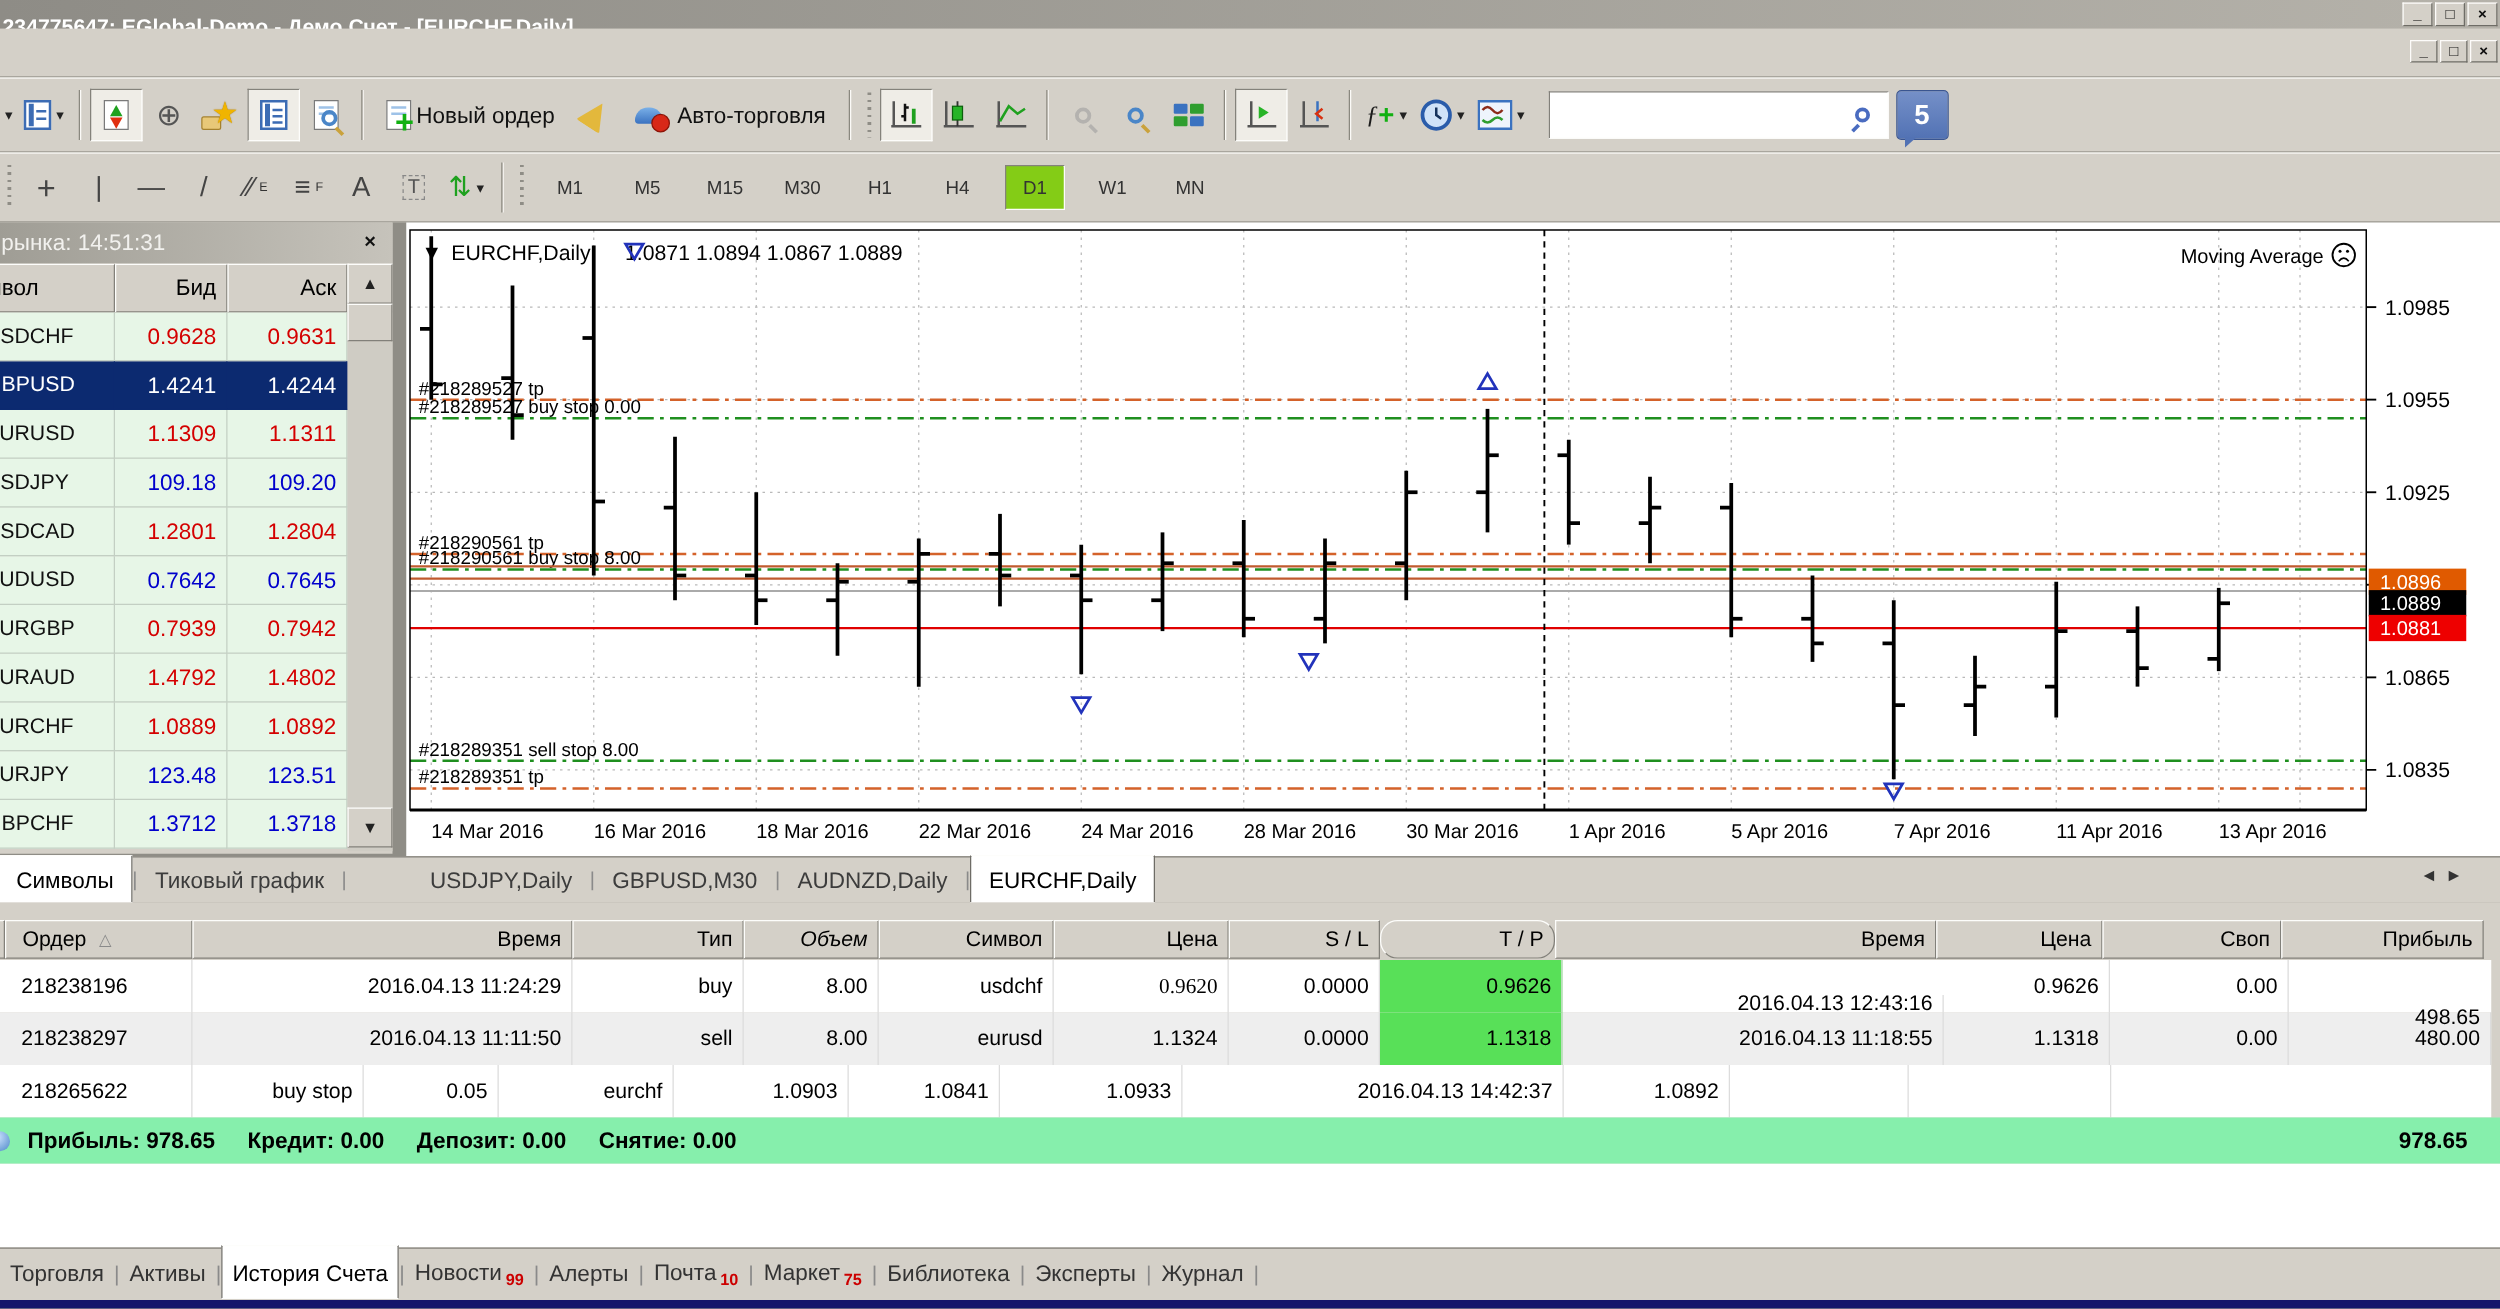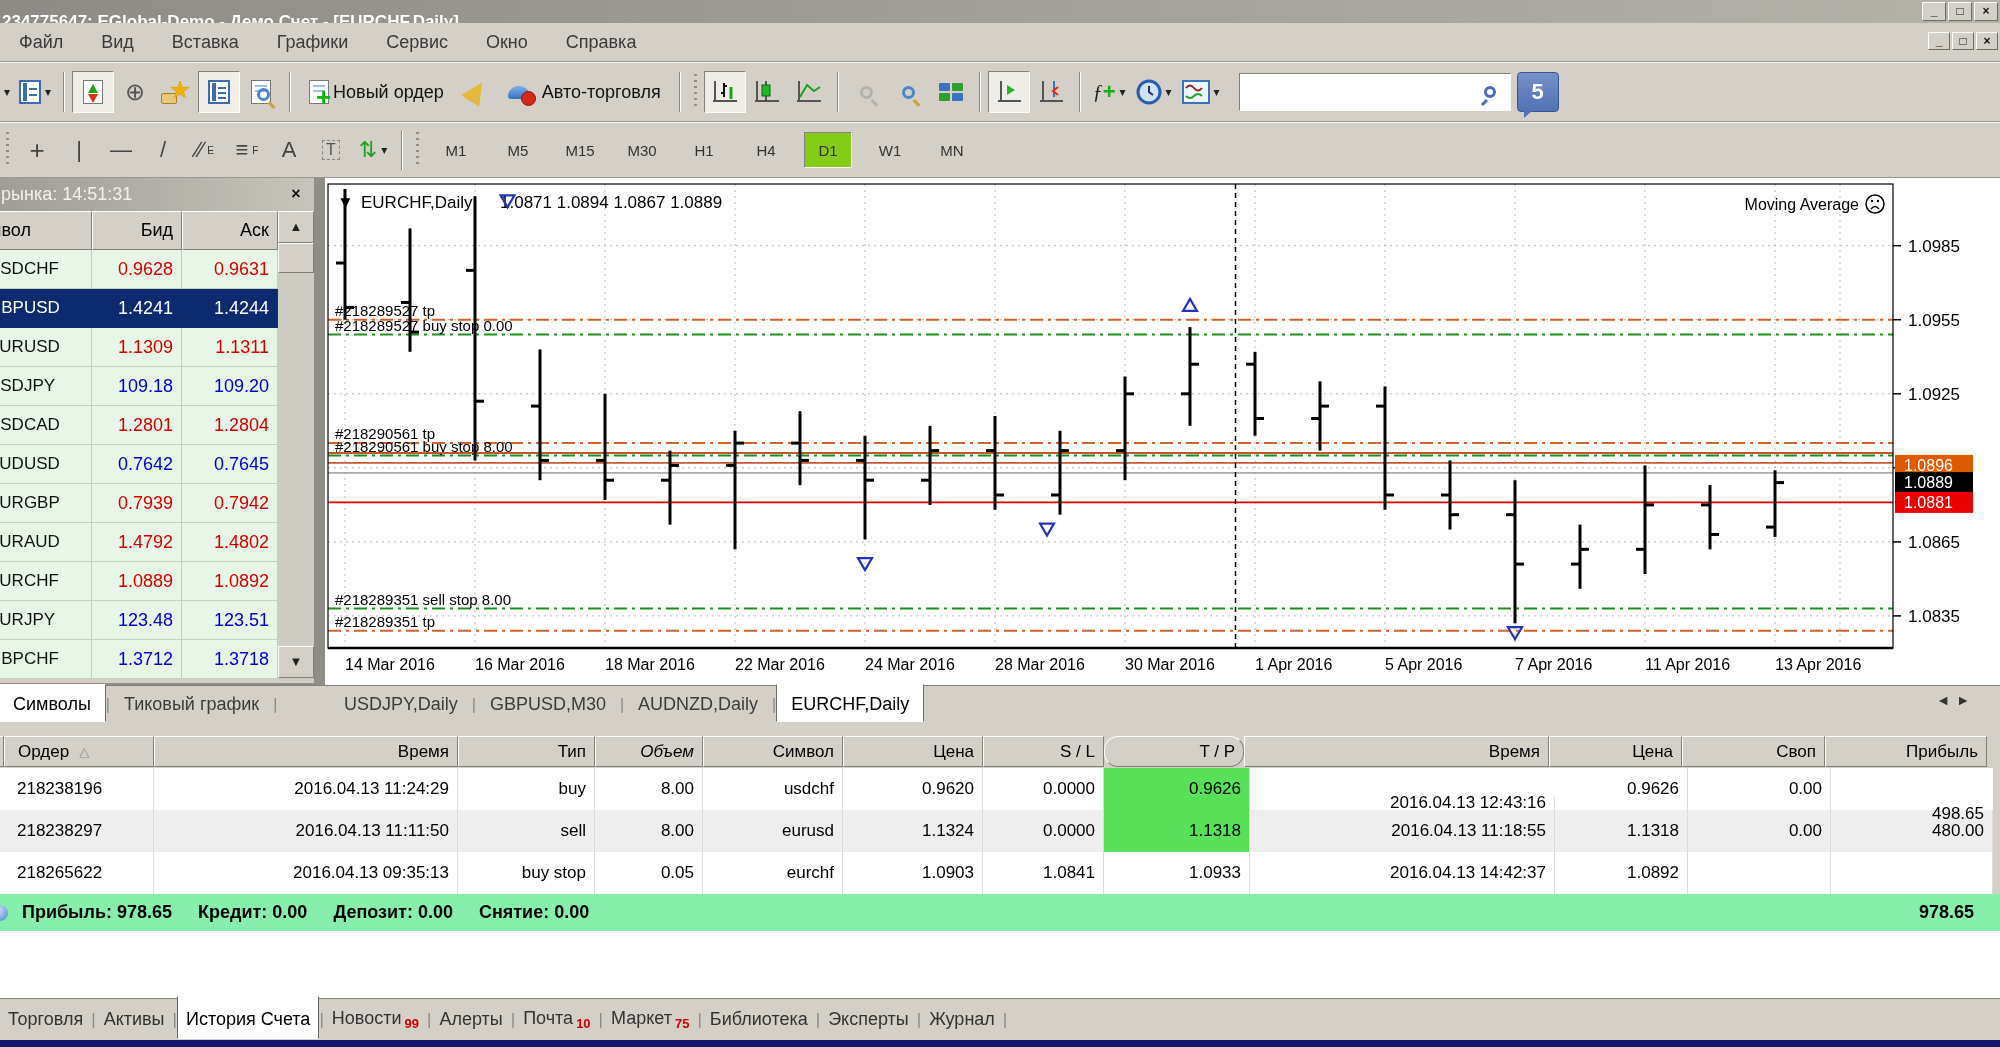--- a/index.html
+++ b/index.html
@@ -151,29 +151,20 @@
   <div class="titlebar">
     <span class="ttext">234775647: EGlobal-Demo - Демо Счет - [EURCHF,Daily]</span>
     <span class="winbtns">
       <span class="wbtn">_</span>
       <span class="wbtn">□</span>
       <span class="wbtn">×</span>
     </span>
   </div>
 
   <div class="menubar">
-    <span id="menu-items" style="display:flex">
-        <span class="menu-item">Файл</span>
-        <span class="menu-item">Вид</span>
-        <span class="menu-item">Вставка</span>
-        <span class="menu-item">Графики</span>
-        <span class="menu-item">Сервис</span>
-        <span class="menu-item">Окно</span>
-        <span class="menu-item">Справка</span>
-      </span>
     <span class="winbtns">
       <span class="wbtn">_</span>
       <span class="wbtn">□</span>
       <span class="wbtn">×</span>
     </span>
   </div>
 
   <div class="toolbar t1">
     <span class="caret" style="margin:0 4px">▾</span>
     <span class="tbtn">
@@ -628,21 +619,21 @@
           <span class="th" style="width: 162px;">Прибыль</span>
         </div>
       <div class="t-rows" id="t-rows">
           <div class="tr">
             <span class="td" style="width: 20px; padding: 0px; border-right: 0px; justify-content: flex-start;"></span>
             <span class="td left" style="width: 150px; padding-left: 13px;">218238196</span>
             <span class="td" style="width: 304px;">2016.04.13 11:24:29</span>
             <span class="td" style="width: 137px;">buy</span>
             <span class="td" style="width: 108px;">8.00</span>
             <span class="td" style="width: 140px;">usdchf</span>
-            <span class="td" style="width: 140px;">0.9620</span>
+            <span class="td" style="width: 140px; font-family: Liberation Serif, serif;">0.9620</span>
             <span class="td" style="width: 121px;">0.0000</span>
             <span class="td green" style="width: 146px;">0.9626</span>
             <span class="td" style="width: 305px; margin-top: 28px;">2016.04.13 12:43:16</span>
             <span class="td" style="width: 133px;">0.9626</span>
             <span class="td" style="width: 143px;">0.00</span>
             <span class="td" style="width: 162px; margin-top: 46px;">498.65</span>
           </div>
           <div class="tr alt">
             <span class="td" style="width: 20px; padding: 0px; border-right: 0px; justify-content: flex-start;"></span>
             <span class="td left" style="width: 150px; padding-left: 13px;">218238297</span>
@@ -654,21 +645,20 @@
             <span class="td" style="width: 121px;">0.0000</span>
             <span class="td green" style="width: 146px;">1.1318</span>
             <span class="td" style="width: 305px;">2016.04.13 11:18:55</span>
             <span class="td" style="width: 133px;">1.1318</span>
             <span class="td" style="width: 143px;">0.00</span>
             <span class="td" style="width: 162px;">480.00</span>
           </div>
           <div class="tr">
             <span class="td" style="width: 20px; padding: 0px; border-right: 0px; justify-content: flex-start;"></span>
             <span class="td left" style="width: 150px; padding-left: 13px;">218265622</span>
-            <span class="td" style="width: 304px;">2016.04.13 09:35:13</span>
             <span class="td" style="width: 137px;">buy stop</span>
             <span class="td" style="width: 108px;">0.05</span>
             <span class="td" style="width: 140px;">eurchf</span>
             <span class="td" style="width: 140px;">1.0903</span>
             <span class="td" style="width: 121px;">1.0841</span>
             <span class="td" style="width: 146px;">1.0933</span>
             <span class="td" style="width: 305px;">2016.04.13 14:42:37</span>
             <span class="td" style="width: 133px;">1.0892</span>
             <span class="td" style="width: 143px;"></span>
             <span class="td" style="width: 162px;"></span>

